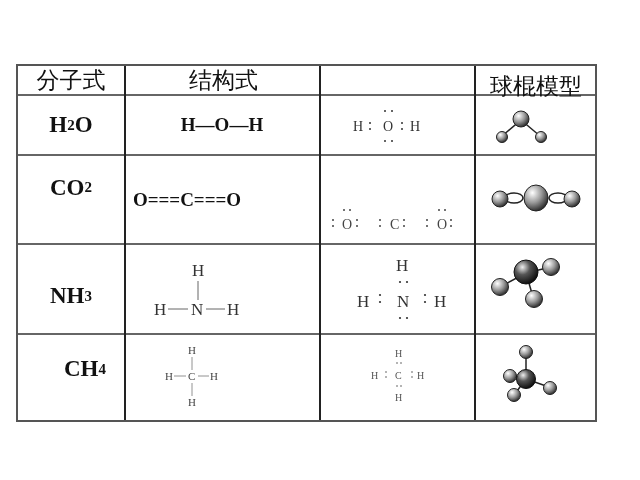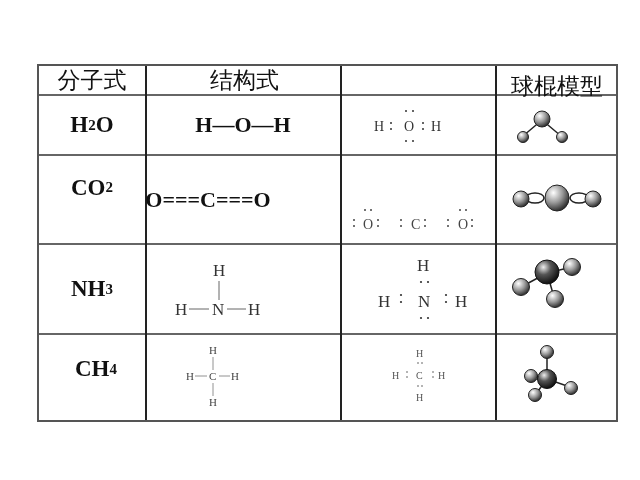--- a/index.html
+++ b/index.html
@@ -1,24 +1,24 @@
 <!DOCTYPE html>
 <html><head>
 <meta charset="utf-8">
 <style>
   html, body { margin: 0; padding: 0; background: #ffffff; }
   body { width: 640px; height: 480px; position: relative; overflow: hidden; font-family: "DejaVu Serif", "Liberation Serif", serif; color: #111; }
-  .tbl { position: absolute; left: 16px; top: 64px; width: 581px; height: 358px; border: 2px solid #555; box-sizing: border-box; margin-left: 21px; }
+  .tbl { position: absolute; left: 16px; top: 64px; width: 581px; height: 358px; border: 2px solid #555; box-sizing: border-box; }
   .hline { position: absolute; left: 0; right: 0; height: 0; border-top: 2px solid #666; }
   .vline { position: absolute; top: 0; bottom: 0; width: 0; border-left: 2px solid #222; }
   .cell { position: absolute; display: flex; align-items: center; justify-content: center; }
   .hdr { font-family: "DejaVu Sans", "Liberation Sans", sans-serif; font-size: 23px; color: #111; letter-spacing: 0px; }
   .formula { font-family: "Liberation Serif", "DejaVu Serif", serif; font-weight: bold; font-size: 23px; }
   .formula sub { font-size: 15px; vertical-align: -5px; }
-  .struct-bold { font-family: "Liberation Serif", "DejaVu Serif", serif; font-weight: bold; font-size: 22px; letter-spacing: 0px; }
+  .struct-bold { font-family: "Liberation Serif", "DejaVu Serif", serif; font-weight: bold; font-size: 19px; letter-spacing: 0px; }
   svg text { font-family: "Liberation Serif", "DejaVu Serif", serif; }
 </style>
 </head>
 <body>
 
 <div class="tbl">
 
   <div class="hline" style="top:28px"></div>
   <div class="hline" style="top:88px"></div>
   <div class="hline" style="top:177px"></div>
@@ -114,21 +114,21 @@
   <div class="cell" style="left:457px;top:90px;width:122px;height:87px">
     <svg width="122" height="87">
       <ellipse cx="39" cy="42" rx="9" ry="5" fill="none" stroke="#222" stroke-width="1.5"></ellipse>
       <ellipse cx="83" cy="42" rx="9" ry="5" fill="none" stroke="#222" stroke-width="1.5"></ellipse>
       <circle cx="25" cy="43" r="8" fill="url(#gB)" stroke="#222" stroke-width="1"></circle>
       <circle cx="97" cy="43" r="8" fill="url(#gB)" stroke="#222" stroke-width="1"></circle>
       <ellipse cx="61" cy="42" rx="12" ry="13" fill="url(#gB)" stroke="#222" stroke-width="1"></ellipse>
     </svg>
   </div>
 
-  <div class="cell formula" style="left:0;top:179px;width:106px;height:88px">
+  <div class="cell formula" style="left:0;top:186px;width:106px;height:88px">
     <span>NH</span>
       <sub>3</sub>
   </div>
   <div class="cell" style="left:107px;top:179px;width:194px;height:88px">
     <svg width="194" height="88">
       <g fill="#333" font-size="17">
         <text x="67" y="31">H</text>
         <text x="29" y="70">H</text>
         <text x="66" y="70">N</text>
         <text x="102" y="70">H</text>
@@ -167,21 +167,21 @@
         <line x1="51" y1="28" x2="76" y2="22"></line>
         <line x1="51" y1="28" x2="58" y2="52"></line>
       </g>
       <circle cx="25" cy="42" r="8.5" fill="url(#gB)" stroke="#222" stroke-width="1"></circle>
       <circle cx="76" cy="22" r="8.5" fill="url(#gB)" stroke="#222" stroke-width="1"></circle>
       <circle cx="59" cy="54" r="8.5" fill="url(#gB)" stroke="#222" stroke-width="1"></circle>
       <circle cx="51" cy="27" r="12" fill="url(#gD)" stroke="#111" stroke-width="1"></circle>
     </svg>
   </div>
 
-  <div class="cell formula" style="left:4px;top:269px;width:106px;height:68px">
+  <div class="cell formula" style="left:14px;top:269px;width:106px;height:68px">
     <span>CH</span>
       <sub>4</sub>
   </div>
   <div class="cell" style="left:107px;top:269px;width:194px;height:87px">
     <svg width="194" height="87">
       <g fill="#444" font-size="11">
         <text x="63" y="19">H</text>
         <text x="40" y="45">H</text>
         <text x="63" y="45">C</text>
         <text x="85" y="45">H</text>

